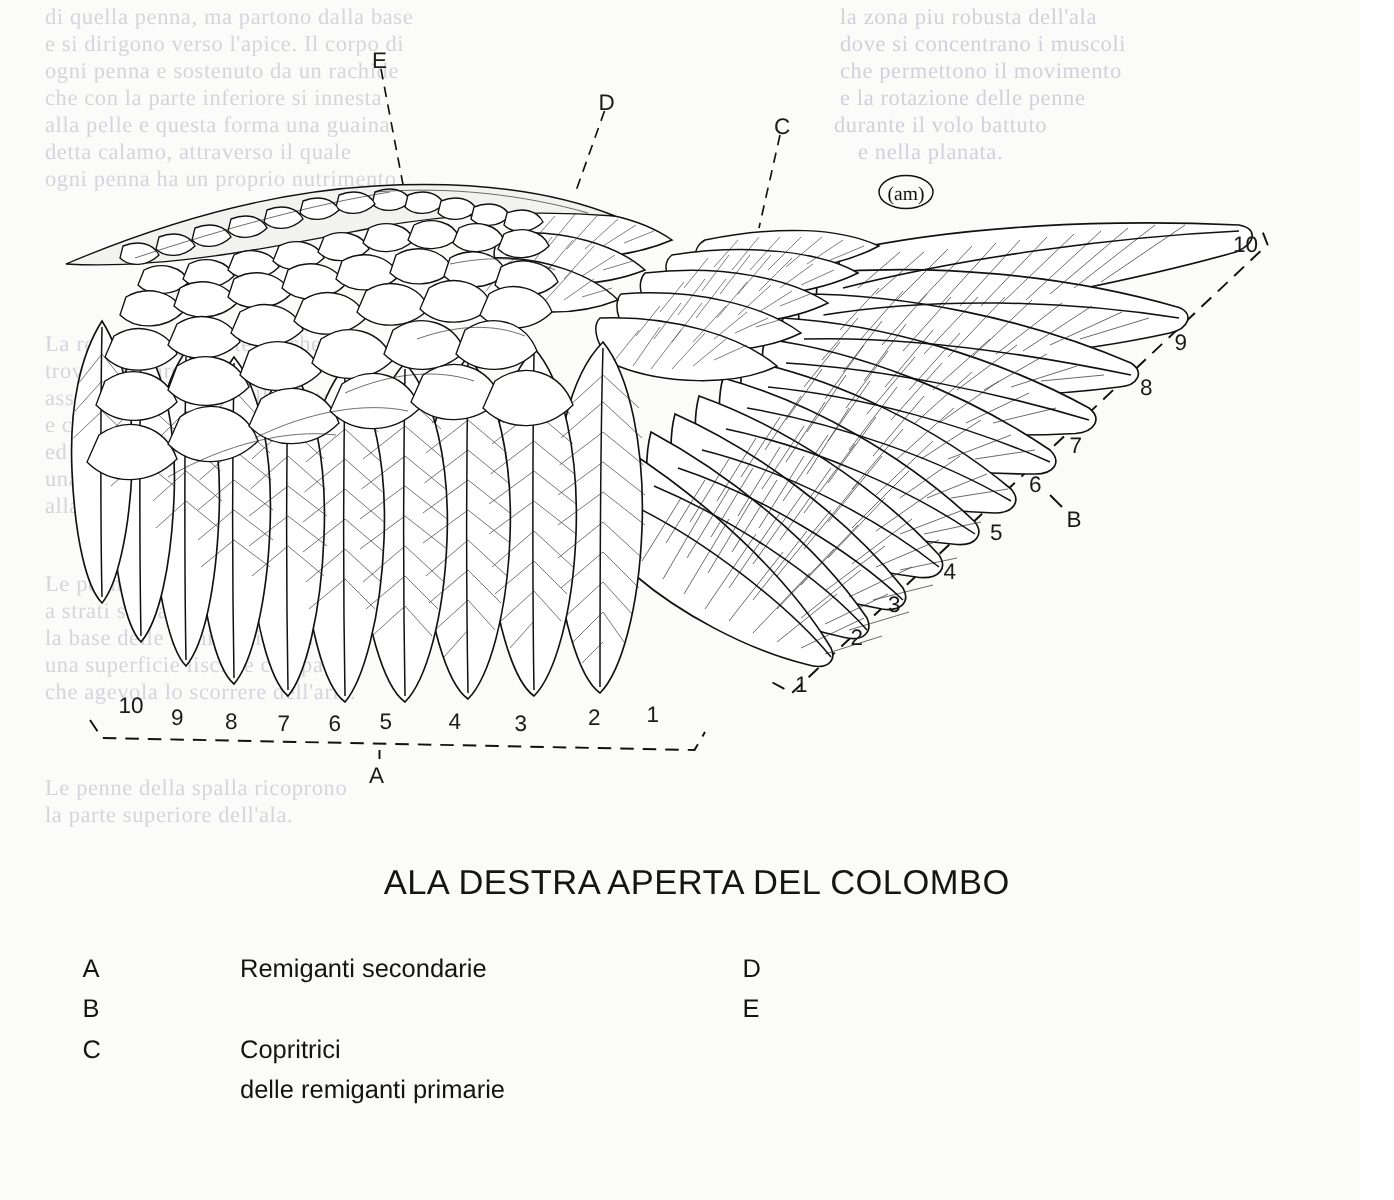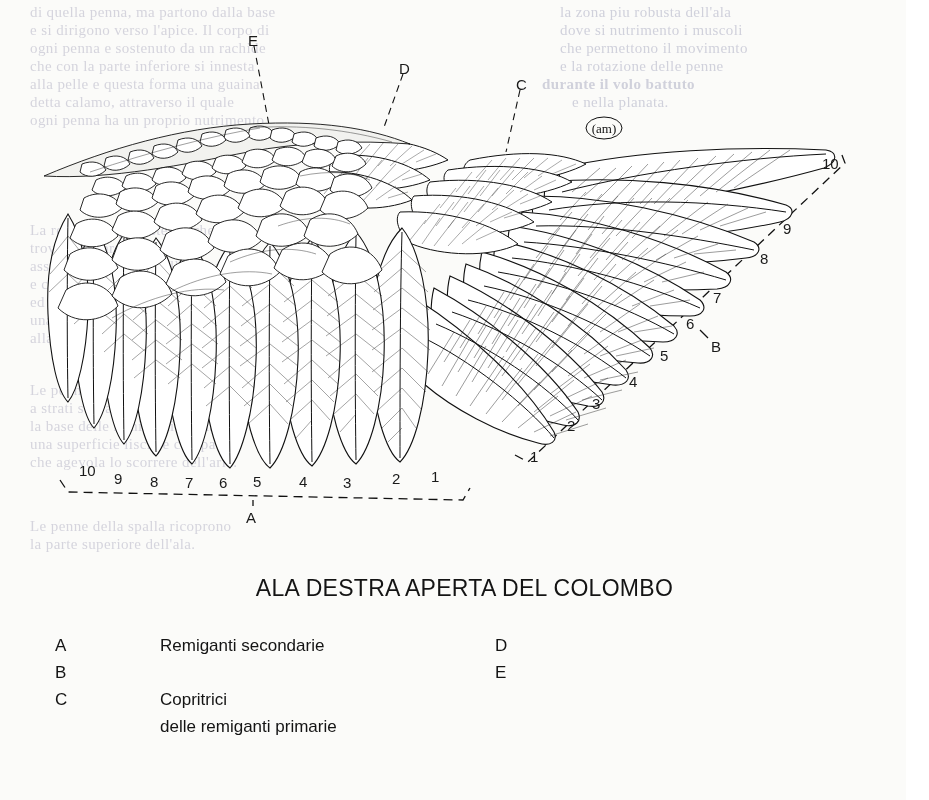--- a/index.html
+++ b/index.html
@@ -124,24 +124,24 @@
       <div class="bleed" style="left: 30px; top: 312px;">una maggiore resistenza</div>
       <div class="bleed" style="left: 30px; top: 330px;">alla pressione dell'aria.</div>
       <div class="bleed" style="left: 30px; top: 382px;">Le penne copritrici si dispongono</div>
       <div class="bleed" style="left: 30px; top: 400px;">a strati sovrapposti e ricoprono</div>
       <div class="bleed" style="left: 30px; top: 418px;">la base delle remiganti formando</div>
       <div class="bleed" style="left: 30px; top: 436px;">una superficie liscia e compatta</div>
       <div class="bleed" style="left: 30px; top: 454px;">che agevola lo scorrere dell'aria.</div>
       <div class="bleed" style="left: 30px; top: 518px;">Le penne della spalla ricoprono</div>
       <div class="bleed" style="left: 30px; top: 536px;">la parte superiore dell'ala.</div>
       <div class="bleed b-right" style="left: 560px; top: 4px;">la zona piu robusta dell'ala</div>
-      <div class="bleed b-right" style="left: 560px; top: 22px;">dove si nutrimento i muscoli</div>
+      <div class="bleed b-right" style="left: 560px; top: 22px;">dove si concentrano i muscoli</div>
       <div class="bleed b-right" style="left: 560px; top: 40px;">che permettono il movimento</div>
       <div class="bleed b-right" style="left: 560px; top: 58px;">e la rotazione delle penne</div>
-      <div class="bleed b-right" style="left: 542px; top: 76px; font-weight: bold;">durante il volo battuto</div>
+      <div class="bleed b-right" style="left: 556px; top: 76px;">durante il volo battuto</div>
       <div class="bleed b-right" style="left: 572px; top: 94px; text-align: right;">e nella planata.</div>
     </div>
 
   <div id="figure">
     <svg width="929" height="560" viewBox="0 0 929 560" xmlns="http://www.w3.org/2000/svg">
       <defs>
         <g id="barbs"></g>
       </defs>
 
       <g stroke="#111" stroke-width="1.1" fill="none" stroke-dasharray="7,5">

